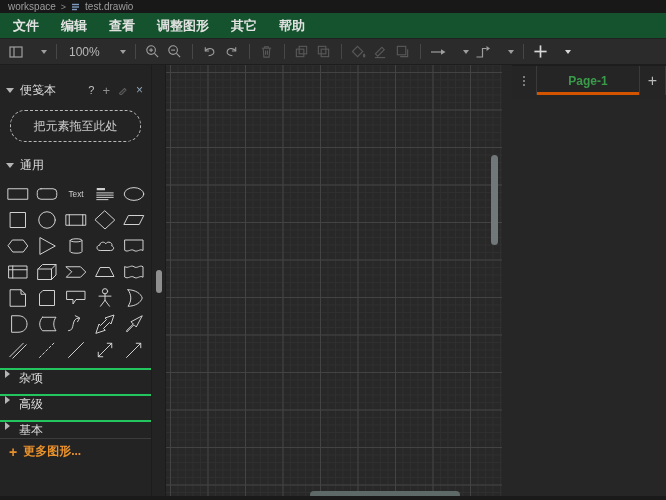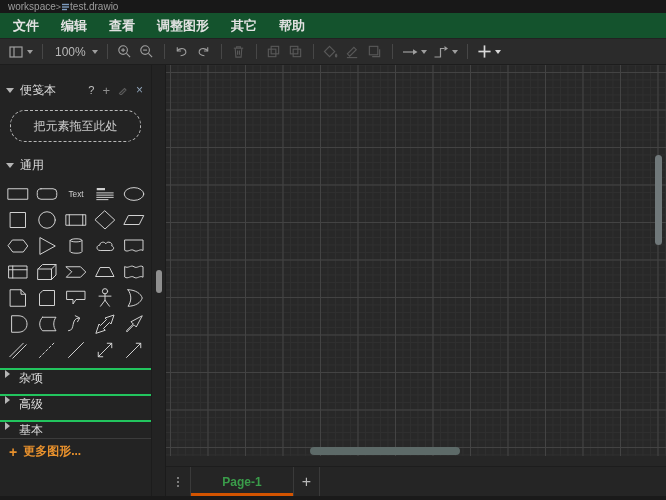--- a/index.html
+++ b/index.html
@@ -5,36 +5,36 @@
   * { margin:0; padding:0; box-sizing:border-box; }
   html,body { width:666px; height:500px; overflow:hidden; background:#1a1a1a;
     font-family:"Liberation Sans","DejaVu Sans",sans-serif; }
   .app { position:relative; width:666px; height:500px; display:flex; flex-direction:column;
     background:#262626; }
   .app::after { content:''; position:absolute; left:0; right:0; bottom:0; height:4px;
     background:#1a1a1a; z-index:9; }
 
   
   .titlebar { height:13px; background:#181818; display:flex; align-items:center;
-    padding-left:8px; font-size:10px; color:#9d9d9d; flex:0 0 auto; }
+    padding-left:8px; gap:5px; font-size:10px; color:#9d9d9d; flex:0 0 auto; }
   .titlebar .chev { color:#8a8a8a; font-size:9px; }
   .fileicon { display:inline-flex; }
   .fileicon svg { stroke:#7d9cc0; stroke-width:1.4; }
 
   
   .menubar { height:26px; background:#14532d; display:flex; align-items:center;
     padding-left:2px; flex:0 0 auto; border-bottom:1px solid #222; }
   .menu-item { padding:0 11px; font-size:13px; font-weight:600; color:#e2e2e2;
     line-height:26px; cursor:default; }
 
   
   .toolbar { height:26px; background:#2b2b2b; display:flex; align-items:center;
     padding-left:5px; flex:0 0 auto; border-bottom:1px solid #1d1d1d; }
   .tb-btn { height:22px; min-width:22px; display:flex; align-items:center; justify-content:space-between;
-    gap:3px; padding:0 3px; }
+    gap:17px; padding:0 3px; }
   .tb-btn svg { stroke:currentColor; fill:none; stroke-width:1.2; }
   .tb-on  { color:#9e9e9e; }
   .tb-off { color:#585858; }
   .tb-bright { color:#d8d8d8; }
   .caret { width:0; height:0; border:3px solid transparent; border-top:4px solid currentColor;
     margin-top:4px; }
   .tb-sep { width:1px; height:15px; background:#474747; margin:0 6px; flex:0 0 auto; }
   .zoom-label { font-size:12px; color:#b8b8b8; padding:0 3px; }
 
   
@@ -84,21 +84,21 @@
   .more-shapes .plus { font-size:14px; font-weight:700; }
   .more-shapes .lbl { font-size:12px; font-weight:600; }
 
   
   .side-gutter { width:14px; background:#232323; position:relative; flex:0 0 auto;
     border-right:1px solid #1b1b1b; }
   .side-thumb { position:absolute; left:4px; top:205px; width:6px; height:23px;
     background:#8f8f8f; border-radius:3px; }
 
   
-  .canvas-col { flex:1; display:flex; flex-direction:column; min-width:0;gap:10px; }
+  .canvas-col { flex:1; display:flex; flex-direction:row; min-width:0;gap:10px; }
   .canvas { flex:1; position:relative; background-color:#282828;
     background-image:
       linear-gradient(to right, #434343 1px, transparent 1px),
       linear-gradient(to bottom, #434343 1px, transparent 1px),
       linear-gradient(to right, #2f2f2f 1px, transparent 1px),
       linear-gradient(to bottom, #2f2f2f 1px, transparent 1px);
     background-size:37.5px 37.5px, 37.5px 37.5px, 7.5px 7.5px, 7.5px 7.5px;
     background-position:4px 7px; }
   .v-scroll { position:absolute; right:4px; top:90px; width:7px; height:90px;
     background:#70787a; border-radius:4px; }

